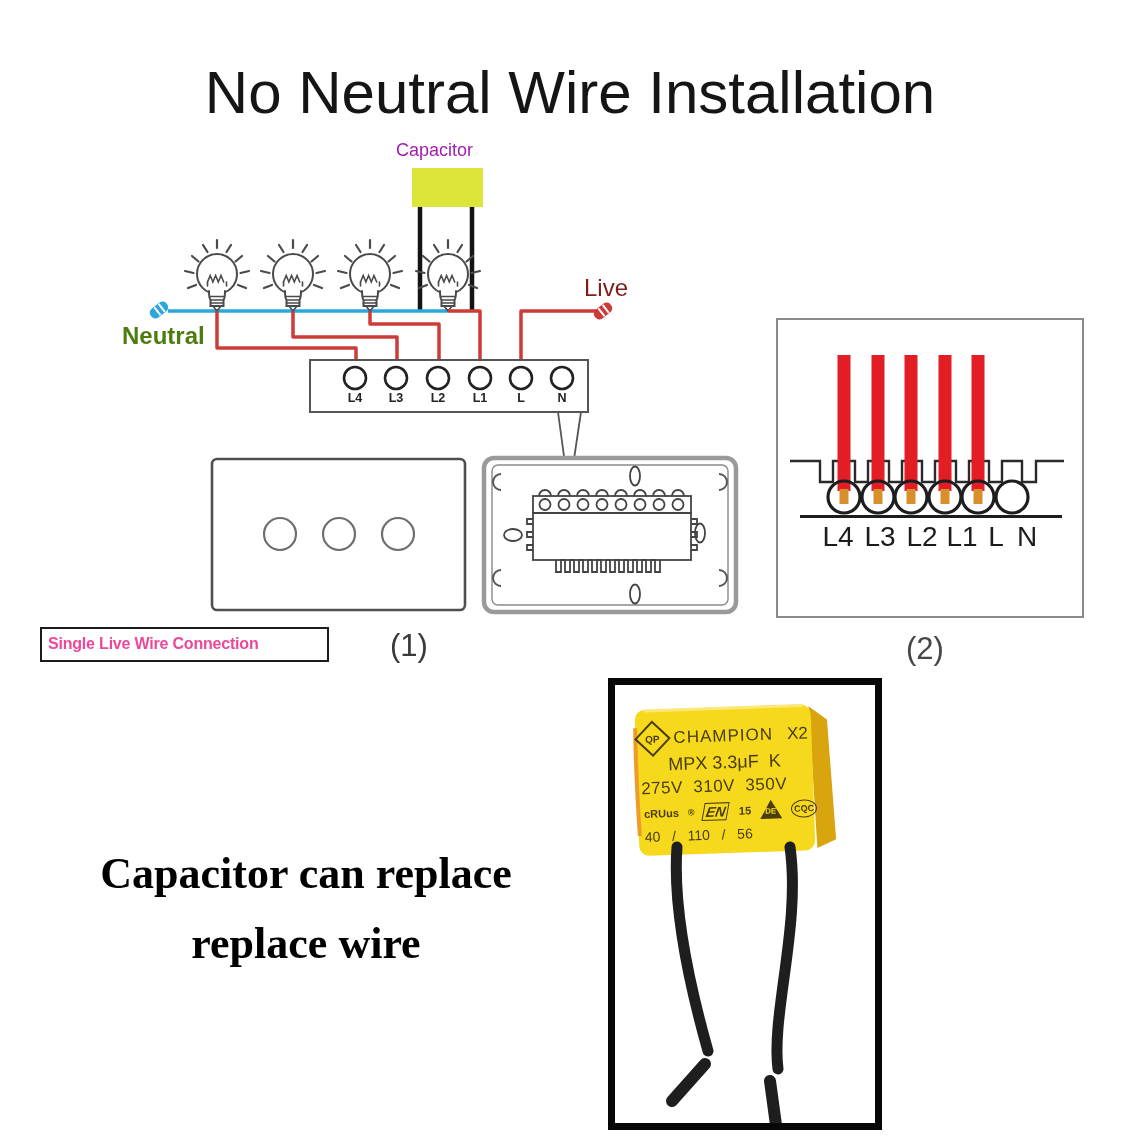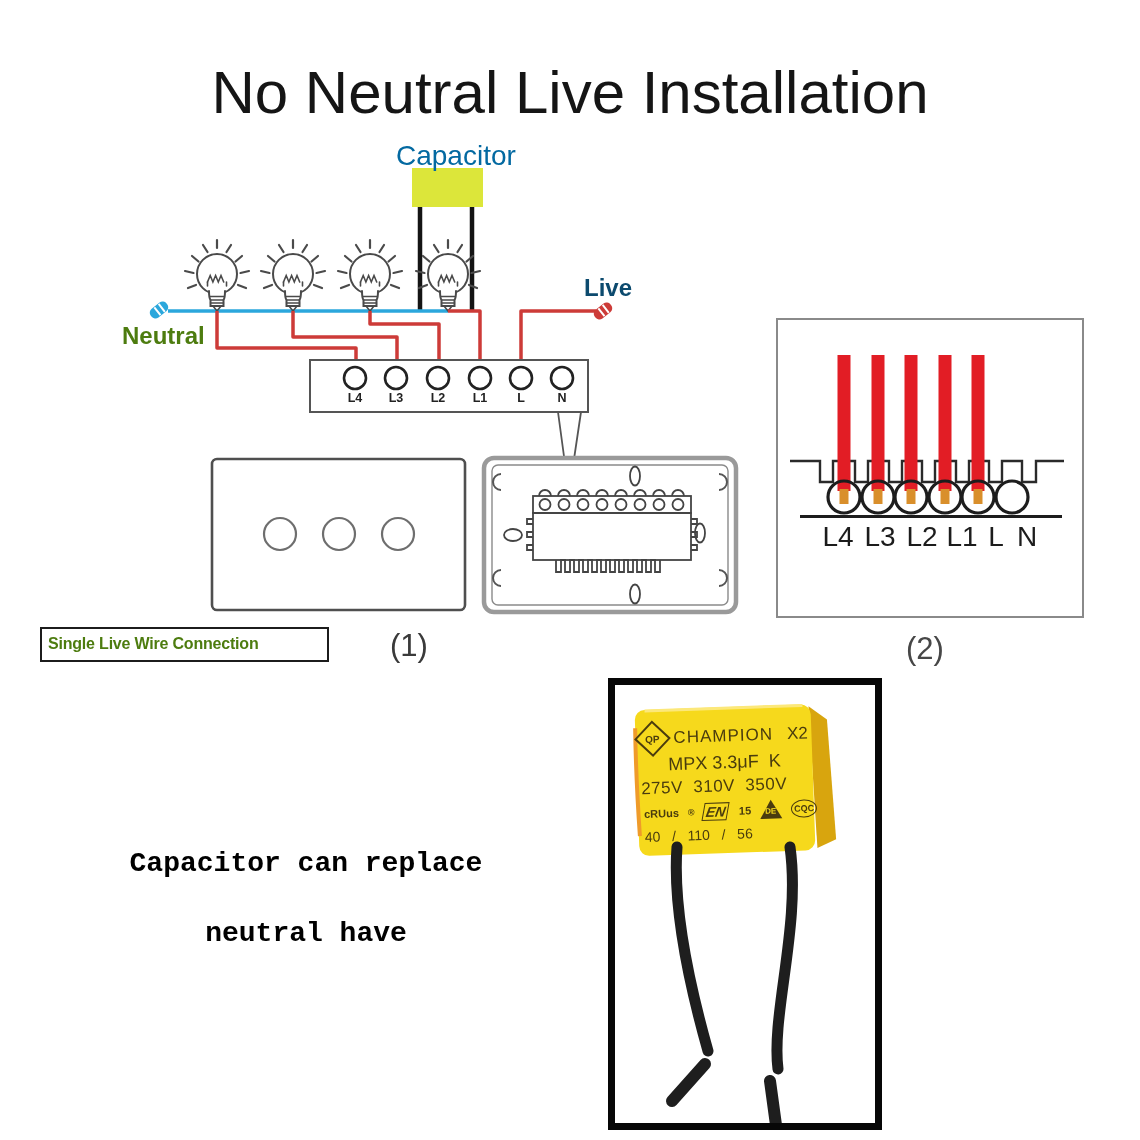--- a/index.html
+++ b/index.html
@@ -1,29 +1,29 @@
 <!DOCTYPE html>
 <html><head>
 <meta charset="utf-8">
 <style>
   html,body{margin:0;padding:0;background:#fff;}
   .canvas{position:relative;width:1140px;height:1140px;background:#ffffff;overflow:hidden;
           font-family:"Liberation Sans",sans-serif;color:#111;}
   .abs{position:absolute;}
   .title{left:0;top:58px;width:1140px;text-align:center;font-size:60px;font-weight:400;
          color:#151515;letter-spacing:0px;}
-  .cap-label{left:396px;top:140px;font-size:28px;color:#0369a1;}
+  .cap-label{left:396px;top:140px;font-size:18px;color:#a21caf;}
   .neutral-label{left:122px;top:322px;font-size:24px;font-weight:bold;color:#4d7c0f;}
-  .live-label{left:584px;top:274px;font-size:24px;font-weight:bold;color:#0c4a6e;}
+  .live-label{left:584px;top:274px;font-size:24px;font-weight:normal;color:#7f1d1d;}
   .tb-label{top:391px;width:40px;text-align:center;font-size:12.5px;font-weight:bold;color:#222;}
   .p2-label{top:521px;text-align:center;font-size:28px;color:#1c1c1c;}
   .caption{font-size:31px;color:#3a3a3a;}
   .notebox{left:40px;top:627px;width:274px;border:2px solid #1c1c1c;background:#fff;
            padding:3px 5px 4px 6px;font-size:16px;font-weight:bold;line-height:1.5;
-           letter-spacing:-0.2px;color:#4d7c0f;}
+           letter-spacing:-0.2px;color:#ec4899;}
   .photo-frame{left:608px;top:678px;width:274px;height:452px;border:7px solid #070707;
                background:#fff;box-sizing:border-box;}
   .cap-marks{position:absolute;left:24px;top:36px;width:186px;transform:rotate(-2deg);
              color:#4a3c0e;font-family:"Liberation Sans",sans-serif;}
   .row{display:flex;align-items:center;}
   .pre{white-space:pre;}
   .diamond{width:22px;height:22px;border:2px solid #4a3c0e;transform:rotate(45deg);
            display:flex;align-items:center;justify-content:center;flex:0 0 auto;margin:2px 8px 2px 2px;}
   .diamond span{transform:rotate(-45deg);font-size:10px;font-weight:bold;}
   .brandline{font-size:17px;letter-spacing:1px;}
@@ -33,22 +33,22 @@
   .certs{margin:5px 0 0 4px;gap:9px;font-weight:bold;}
   .ul{font-size:11px;}
   .reg{font-size:9px;vertical-align:super;}
   .enec{font-size:14px;font-style:italic;border:1.5px solid #4a3c0e;padding:0 2px;transform:skewX(-12deg);}
   .enecnum{font-size:11px;margin-left:1px;}
   .vde{font-size:10px;width:0;height:0;border-left:11px solid transparent;border-right:11px solid transparent;
        border-bottom:19px solid #4a3c0e;position:relative;}
   .vde span{position:absolute;left:-6px;top:7px;color:#f6d91c;font-size:8px;font-weight:bold;}
   .cqc{font-size:9px;border:1.5px solid #4a3c0e;border-radius:50%;padding:3px 2px;}
   .temps{font-size:14px;margin:6px 0 0 4px;}
-  .footer-line{left:0;width:612px;text-align:center;font-family:Liberation Mono, monospace;
-               font-weight:bold;color:#000;font-size:28px;}
+  .footer-line{left:0;width:612px;text-align:center;font-family:Liberation Serif, serif;
+               font-weight:bold;color:#000;font-size:44px;}
 </style>
 </head>
 <body>
 
 <div class="canvas">
 
   <svg class="abs" style="left:0;top:0;" width="1140" height="680" viewBox="0 0 1140 680">
     <defs>
       <g id="bulb" stroke="#4a4a4a" fill="none" stroke-width="2" stroke-linecap="round">
 
@@ -185,21 +185,21 @@
           <circle cx="878" cy="497" r="16"></circle>
         <circle cx="911" cy="497" r="16"></circle>
           <circle cx="945" cy="497" r="16"></circle>
         <circle cx="978" cy="497" r="16"></circle>
           <circle cx="1012" cy="497" r="16"></circle>
       </g>
       <path d="M800,516.5 H1062" stroke="#1d1d1d" stroke-width="3"></path>
     </g>
   </svg>
 
-  <div class="abs title">No Neutral Live Installation</div>
+  <div class="abs title">No Neutral Wire Installation</div>
   <div class="abs cap-label">Capacitor</div>
   <div class="abs neutral-label">Neutral</div>
   <div class="abs live-label">Live</div>
 
   <div class="abs tb-label" style="left:335px;">L4</div>
   <div class="abs tb-label" style="left:376px;">L3</div>
   <div class="abs tb-label" style="left:418px;">L2</div>
   <div class="abs tb-label" style="left:460px;">L1</div>
   <div class="abs tb-label" style="left:501px;">L</div>
   <div class="abs tb-label" style="left:542px;">N</div>
@@ -251,15 +251,15 @@
         <span class="vde">
           <span>DE</span>
         </span>
         <span class="cqc">CQC</span>
       </div>
       <div class="temps pre">40   /   110   /   56</div>
     </div>
   </div>
 
   <div class="abs footer-line" style="top:848px;">Capacitor can replace</div>
-  <div class="abs footer-line" style="top:918px;">neutral have</div>
+  <div class="abs footer-line" style="top:918px;">replace wire</div>
 
 </div>
 
 </body></html>

